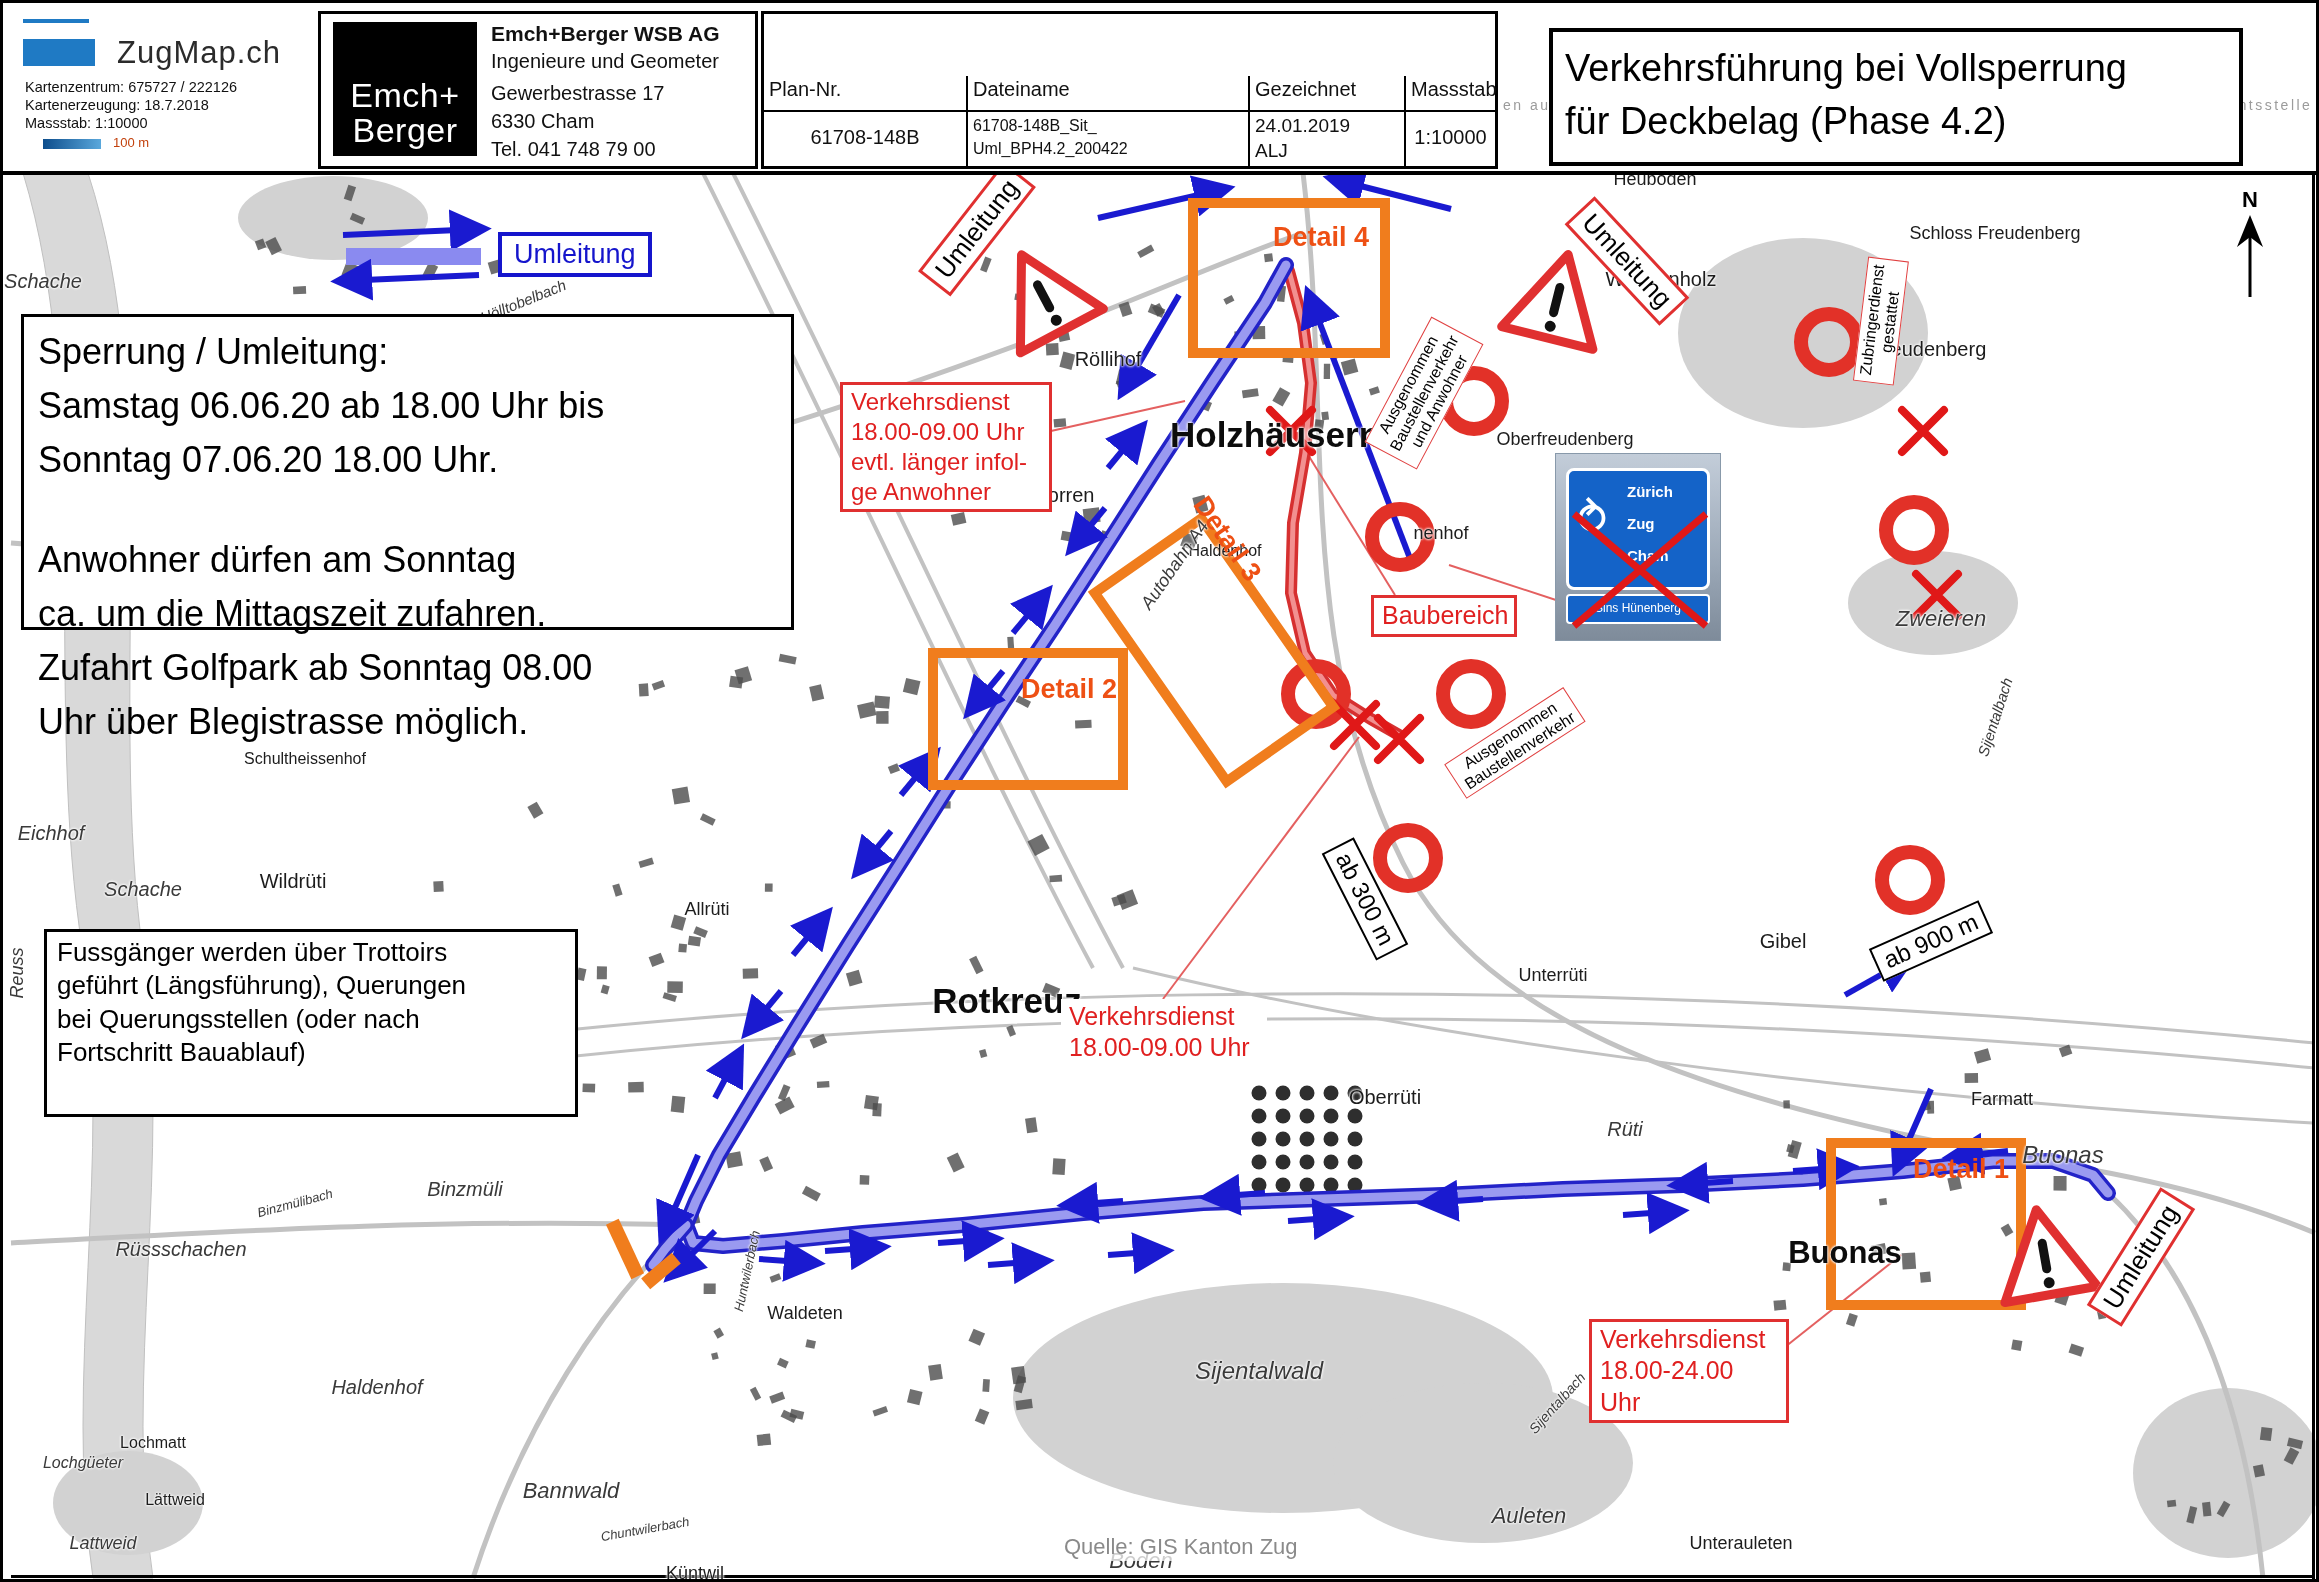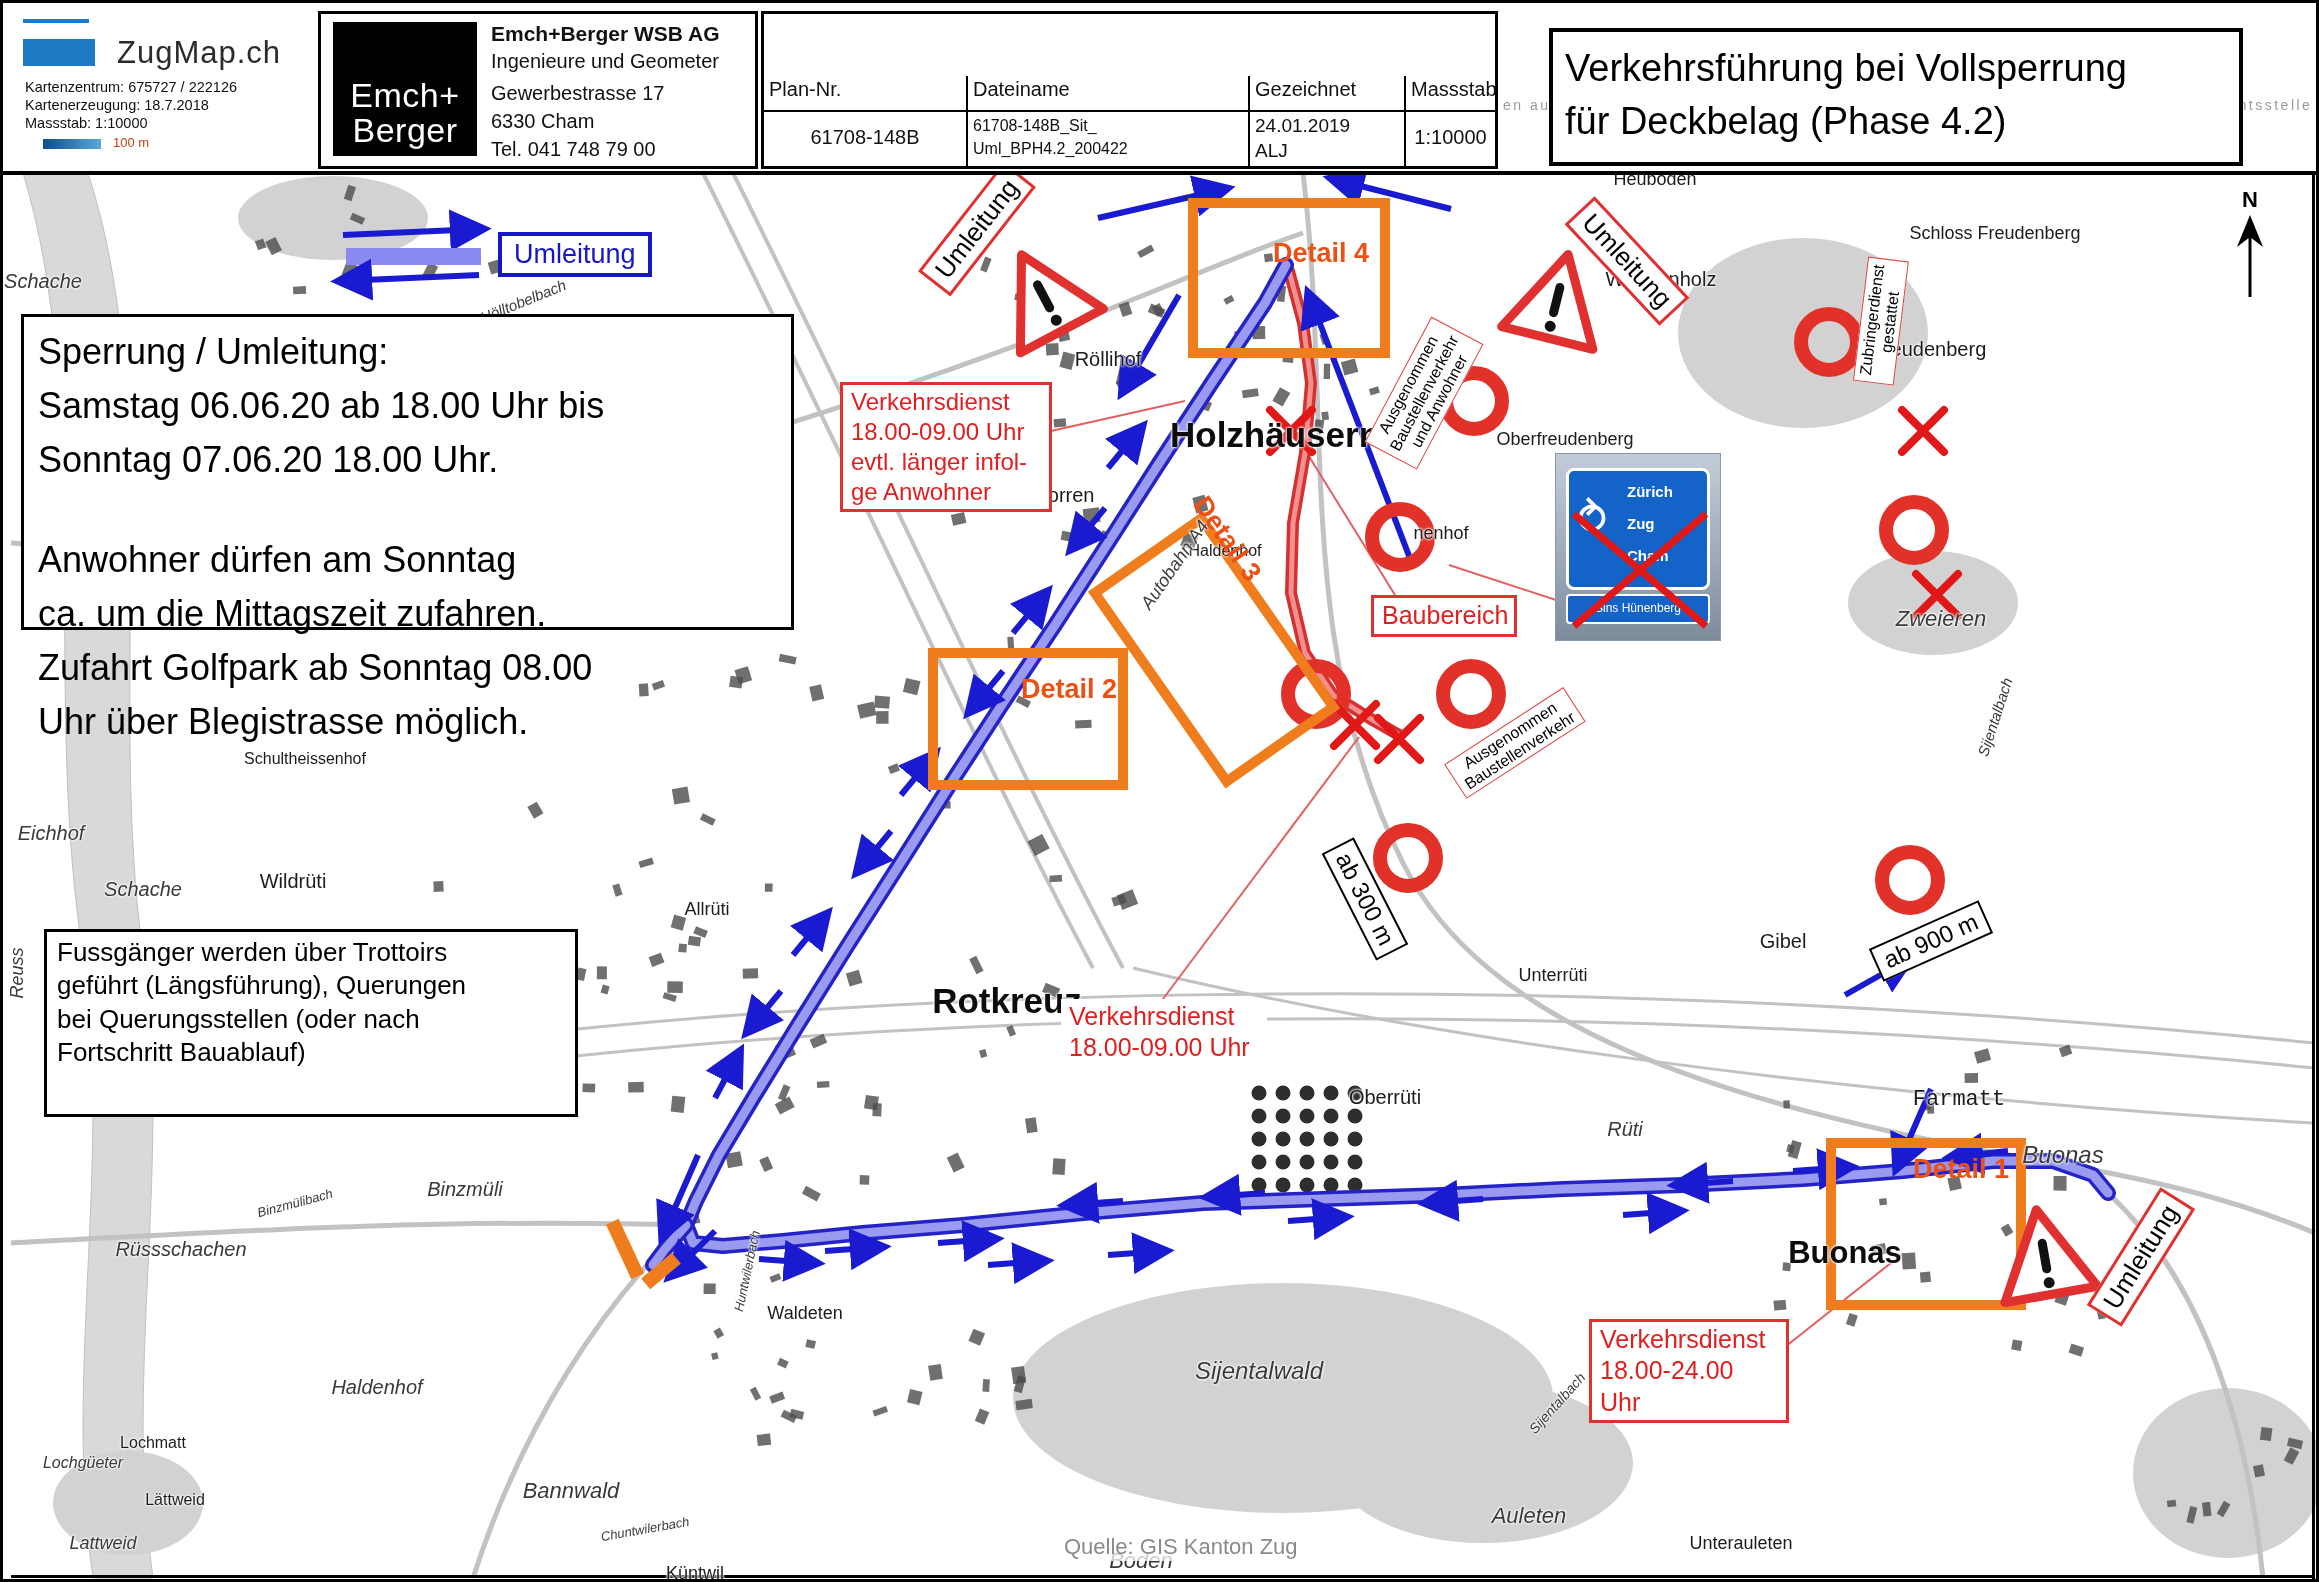--- a/index.html
+++ b/index.html
@@ -406,21 +406,21 @@
       <div id="sign-sub">Sins   Hünenberg</div>
       <svg id="sign-x" width="164" height="186">
         <path d="M18 60 L150 172 M150 60 L18 172" stroke="#e01818" stroke-width="7" fill="none"></path>
       </svg>
     </div>
 
     <div id="source-label" style="left:1053px;top:1360px;">Quelle: GIS Kanton Zug</div>
   <div class="detail-label" style="left: 1958px; top: 996px; transform: translate(-50%, -50%) rotate(0deg);">Detail 1</div>
       <div class="detail-label" style="left: 1066px; top: 516px; transform: translate(-50%, -50%) rotate(0deg);">Detail 2</div>
       <div class="detail-label" style="left: 1224px; top: 366px; transform: translate(-50%, -50%) rotate(55deg);">Detail 3</div>
-      <div class="detail-label" style="left: 1318px; top: 80px; transform: translate(-50%, -50%) rotate(0deg); text-align: center;">Detail 4</div>
+      <div class="detail-label" style="left: 1318px; top: 64px; transform: translate(-50%, -50%) rotate(0deg); text-align: center;">Detail 4</div>
       <div class="place i" style="left: 40px; top: 108px; font-size: 20px; transform: translate(-50%, -50%) rotate(0deg);">Schache</div>
       <div class="place i" style="left: 520px; top: 128px; font-size: 15px; transform: translate(-50%, -50%) rotate(-22deg);">Hölltobelbach</div>
       <div class="place" style="left: 1105px; top: 186px; font-size: 20px; transform: translate(-50%, -50%) rotate(0deg);">Röllihof</div>
       <div class="place" style="left: 1062px; top: 322px; font-size: 20px; transform: translate(-50%, -50%) rotate(0deg);">Forren</div>
       <div class="place b" style="left: 1272px; top: 262px; font-size: 35px; transform: translate(-50%, -50%) rotate(0deg);">Holzhäusern</div>
       <div class="place" style="left: 1652px; top: 6px; font-size: 18px; transform: translate(-50%, -50%) rotate(0deg);">Heuboden</div>
       <div class="place" style="left: 1658px; top: 106px; font-size: 20px; transform: translate(-50%, -50%) rotate(0deg);">Weierenholz</div>
       <div class="place" style="left: 1992px; top: 60px; font-size: 18px; transform: translate(-50%, -50%) rotate(0deg);">Schloss Freudenberg</div>
       <div class="place" style="left: 1926px; top: 176px; font-size: 20px; transform: translate(-50%, -50%) rotate(0deg);">Freudenberg</div>
       <div class="place" style="left: 1562px; top: 266px; font-size: 18px; transform: translate(-50%, -50%) rotate(0deg);">Oberfreudenberg</div>
@@ -432,21 +432,21 @@
       <div class="place i" style="left: 48px; top: 660px; font-size: 20px; transform: translate(-50%, -50%) rotate(0deg);">Eichhof</div>
       <div class="place i" style="left: 140px; top: 716px; font-size: 20px; transform: translate(-50%, -50%) rotate(0deg);">Schache</div>
       <div class="place" style="left: 290px; top: 708px; font-size: 20px; transform: translate(-50%, -50%) rotate(0deg);">Wildrüti</div>
       <div class="place" style="left: 302px; top: 586px; font-size: 16px; transform: translate(-50%, -50%) rotate(0deg);">Schultheissenhof</div>
       <div class="place" style="left: 704px; top: 736px; font-size: 18px; transform: translate(-50%, -50%) rotate(0deg);">Allrüti</div>
       <div class="place b" style="left: 1004px; top: 828px; font-size: 35px; transform: translate(-50%, -50%) rotate(0deg);">Rotkreuz</div>
       <div class="place" style="left: 1550px; top: 802px; font-size: 18px; transform: translate(-50%, -50%) rotate(0deg);">Unterrüti</div>
       <div class="place" style="left: 1780px; top: 768px; font-size: 20px; transform: translate(-50%, -50%) rotate(0deg);">Gibel</div>
       <div class="place" style="left: 1382px; top: 924px; font-size: 20px; transform: translate(-50%, -50%) rotate(0deg);">Oberrüti</div>
       <div class="place i" style="left: 1622px; top: 956px; font-size: 20px; transform: translate(-50%, -50%) rotate(0deg);">Rüti</div>
-      <div class="place" style="left: 1956px; top: 926px; font-size: 22px; transform: translate(-50%, -50%) rotate(0deg); font-family: Liberation Mono, monospace;">Farmatt</div>
+      <div class="place" style="left: 1999px; top: 926px; font-size: 18px; transform: translate(-50%, -50%) rotate(0deg);">Farmatt</div>
       <div class="place i" style="left: 2060px; top: 982px; font-size: 24px; transform: translate(-50%, -50%) rotate(0deg);">Buonas</div>
       <div class="place b" style="left: 1842px; top: 1080px; font-size: 31px; transform: translate(-50%, -50%) rotate(0deg);">Buonas</div>
       <div class="place i" style="left: 462px; top: 1016px; font-size: 20px; transform: translate(-50%, -50%) rotate(0deg);">Binzmüli</div>
       <div class="place i" style="left: 292px; top: 1030px; font-size: 13px; transform: translate(-50%, -50%) rotate(-15deg);">Binzmülibach</div>
       <div class="place i" style="left: 178px; top: 1076px; font-size: 20px; transform: translate(-50%, -50%) rotate(0deg);">Rüssschachen</div>
       <div class="place i" style="left: 374px; top: 1194px; font-size: 20px; transform: translate(-50%, -50%) rotate(0deg); margin-top: 20px;">Haldenhof</div>
       <div class="place i" style="left: 80px; top: 1290px; font-size: 16px; transform: translate(-50%, -50%) rotate(0deg);">Lochgüeter</div>
       <div class="place" style="left: 150px; top: 1270px; font-size: 16px; transform: translate(-50%, -50%) rotate(0deg);">Lochmatt</div>
       <div class="place" style="left: 172px; top: 1327px; font-size: 16px; transform: translate(-50%, -50%) rotate(0deg);">Lättweid</div>
       <div class="place i" style="left: 100px; top: 1370px; font-size: 18px; transform: translate(-50%, -50%) rotate(0deg);">Lattweid</div>

